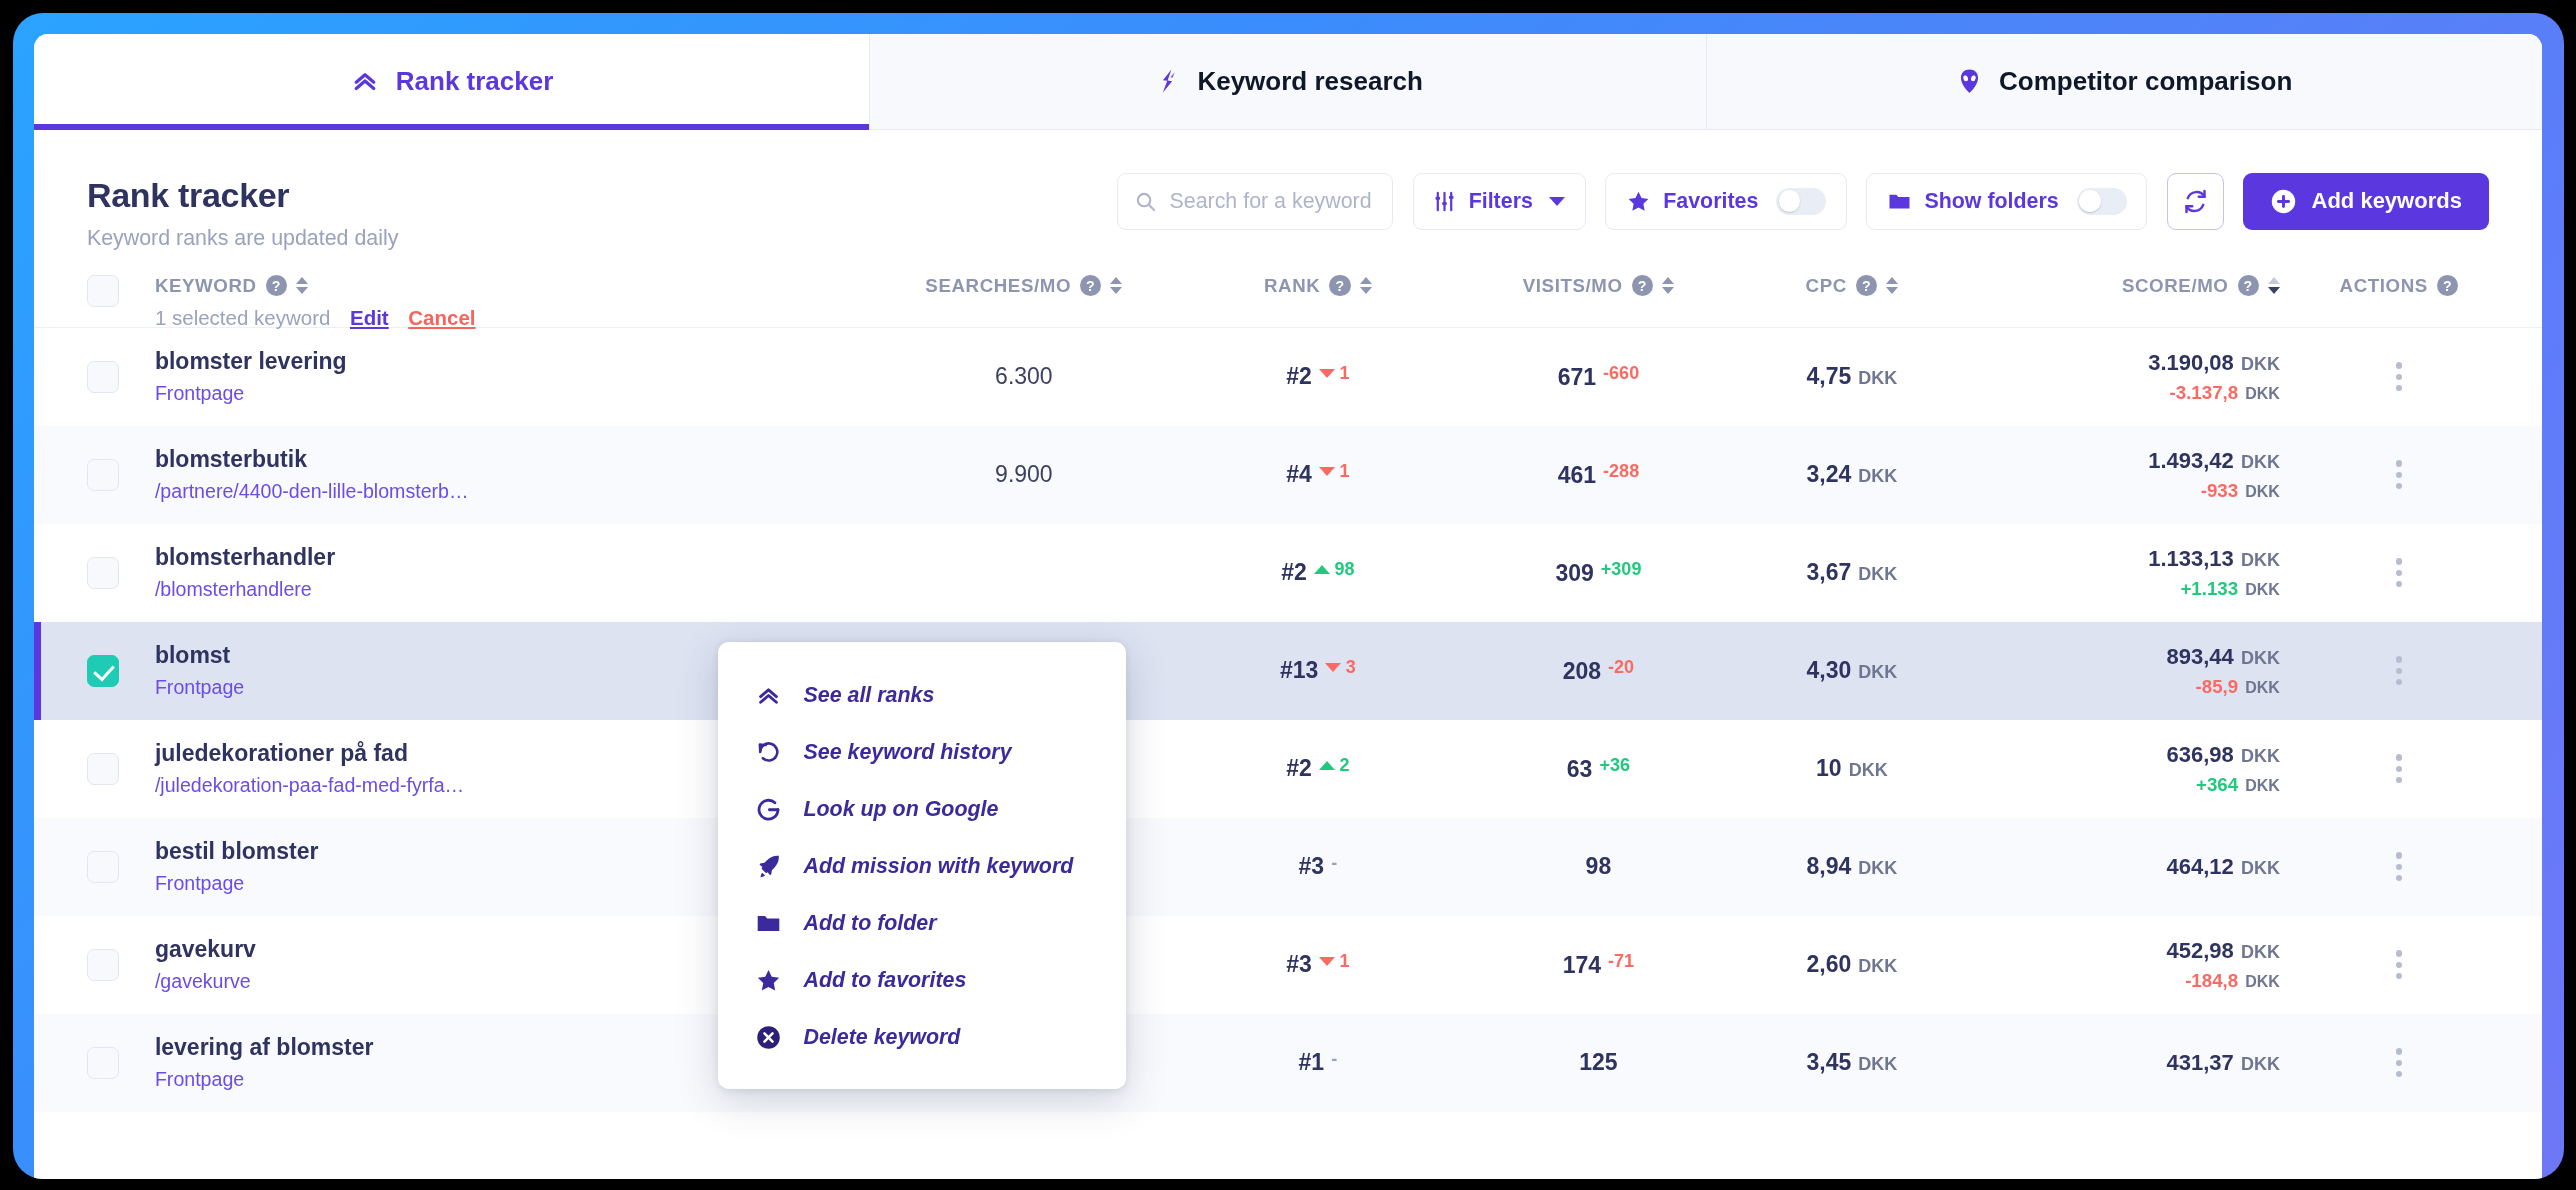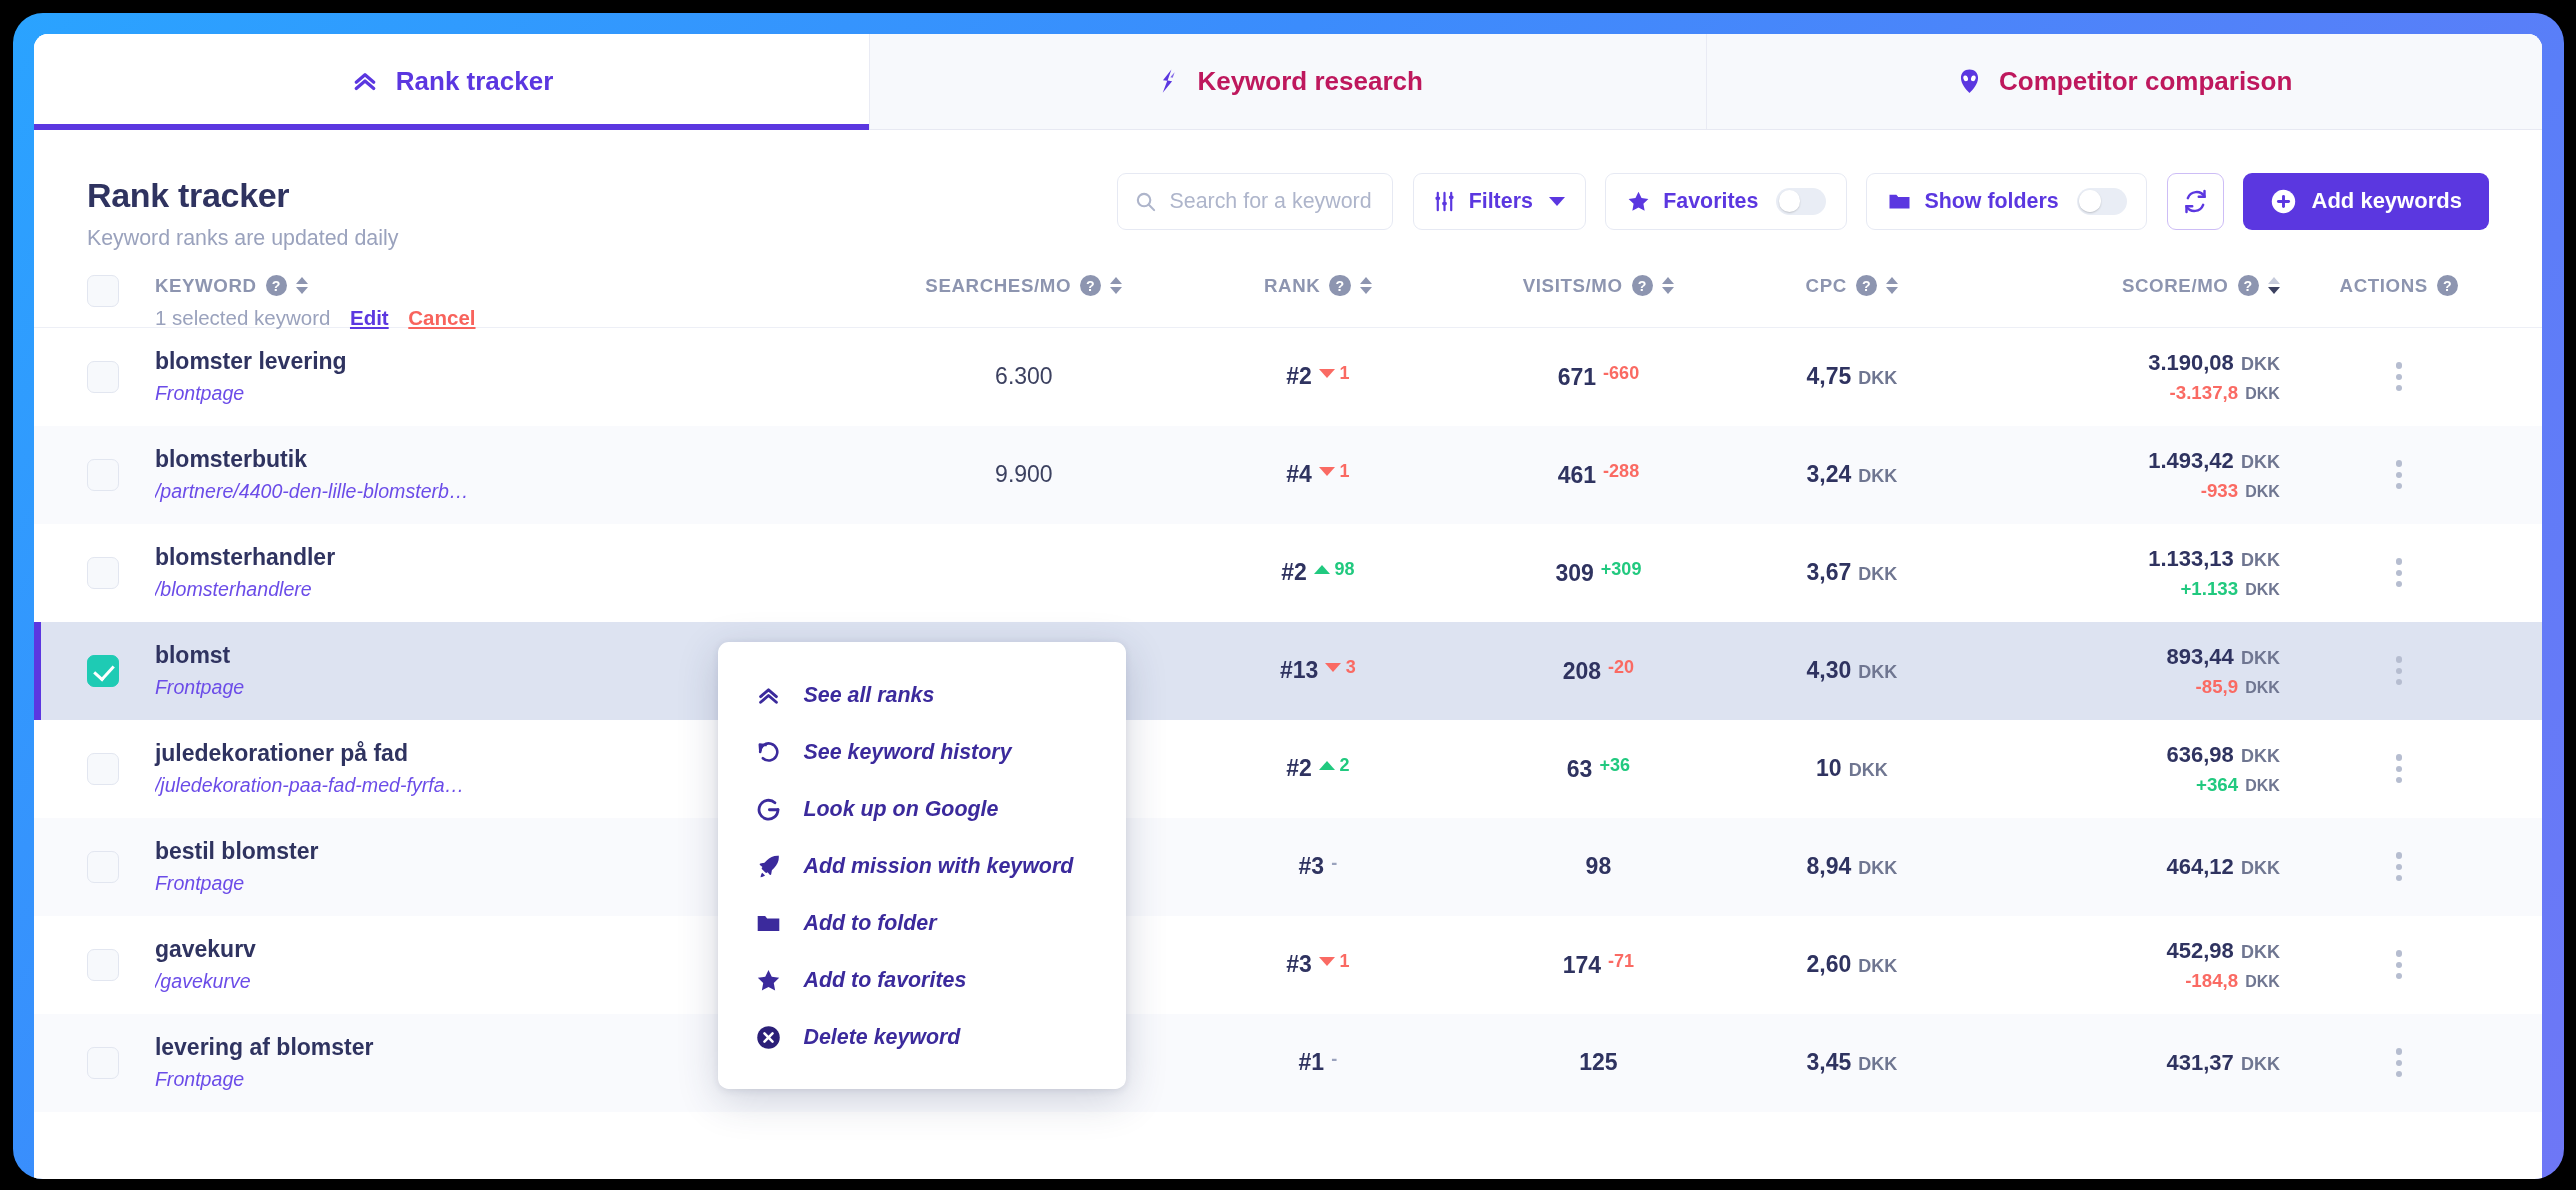--- a/index.html
+++ b/index.html
@@ -37,21 +37,21 @@
     border-bottom: 0.9px solid #e7e9f2;
   }
   .tab {
     flex: 1 1 0;
     display: flex;
     align-items: center;
     justify-content: center;
     gap: 16px;
     font-size: 26px;
     font-weight: 600;
-    color: #be185d;
+    color: #0f172a;
     background: #f7f9fc;
     border-right: 0.9px solid #e9ebf4;
     position: relative;
     cursor: pointer;
   }
   .tab:last-child { border-right: none; }
   .tab.active {
     background: #ffffff;
     color: #5b37e0;
   }
@@ -263,21 +263,20 @@
   }
   .kw-url {
     margin-top: 7.1px;
     font-size: 19.6px;
     color: #6b4ce8;
     white-space: nowrap;
     overflow: hidden;
     text-overflow: ellipsis;
     max-width: 374px;
     cursor: pointer;
-    font-style: italic;
   }
   .num {
     font-size: 23px;
     font-weight: 700;
     color: #2f3360;
   }
   .num.light { font-weight: 400; color: #3c4160; }
   .unit {
     font-size: 18px;
     font-weight: 700;

